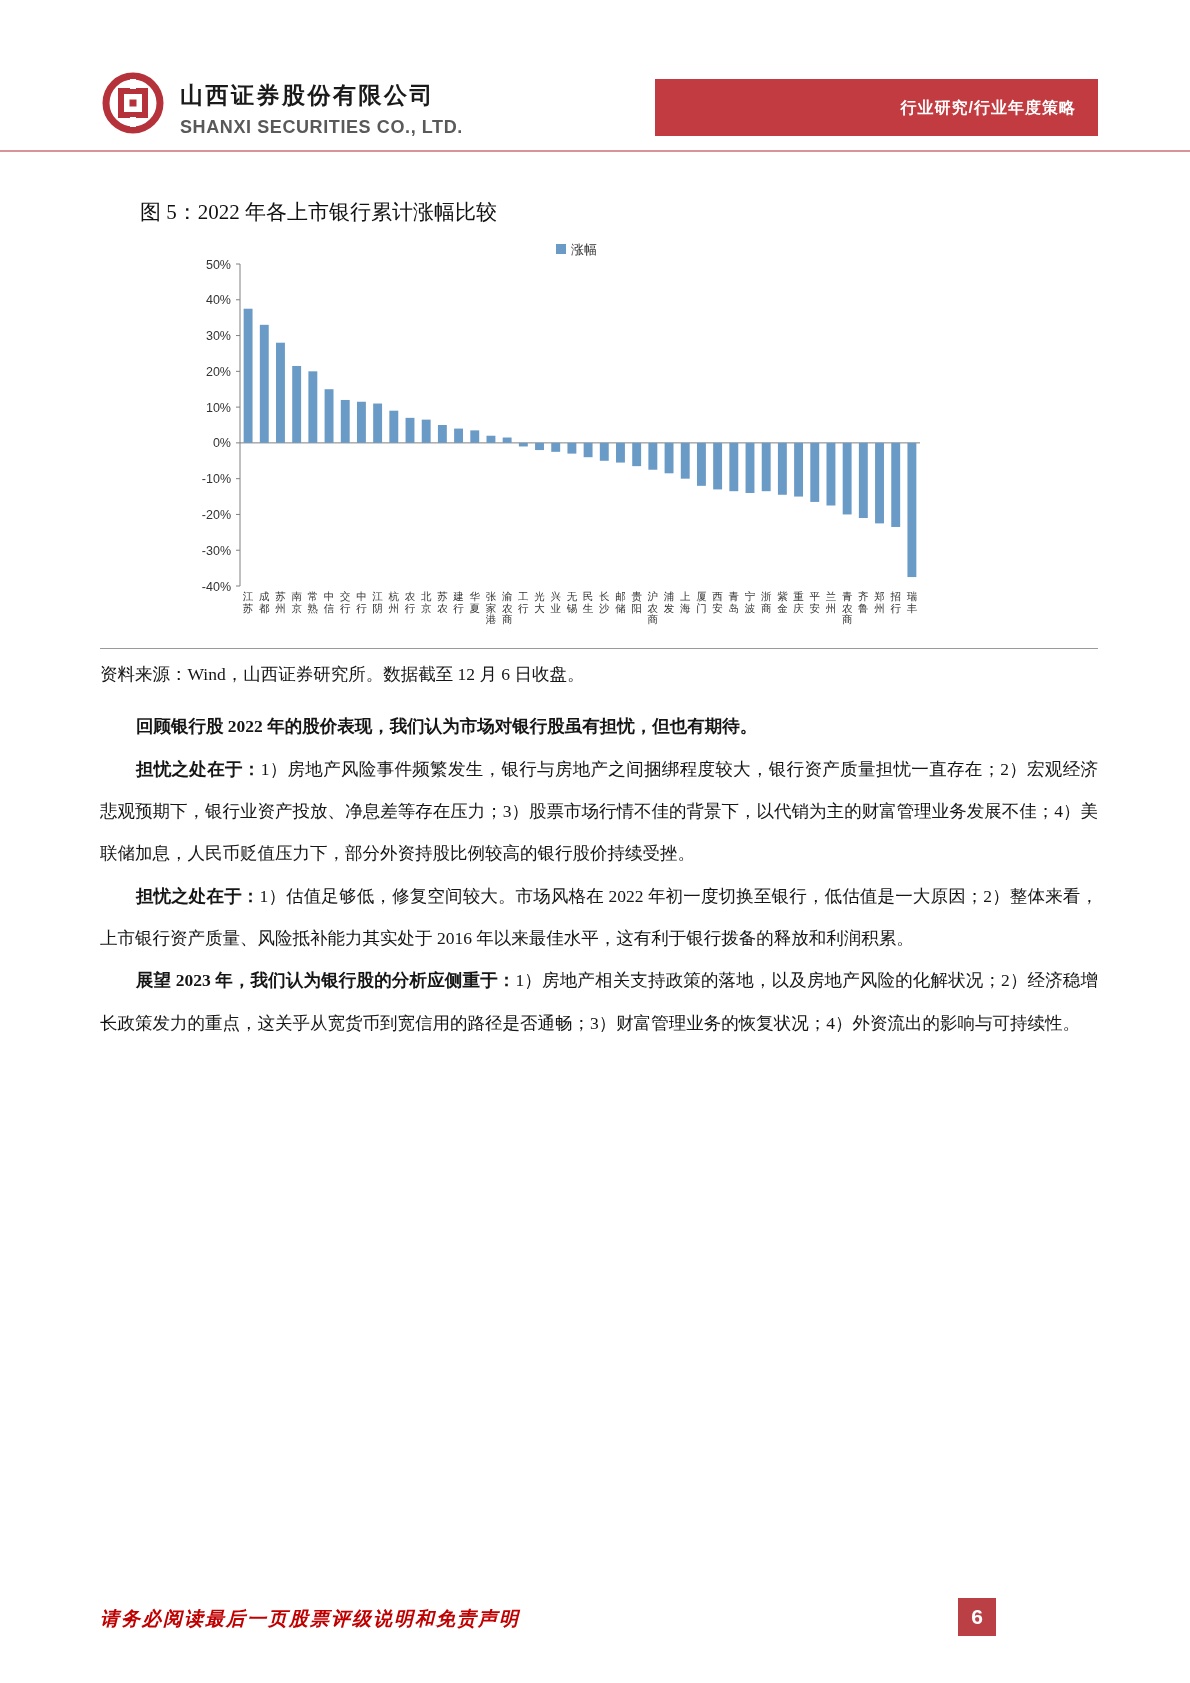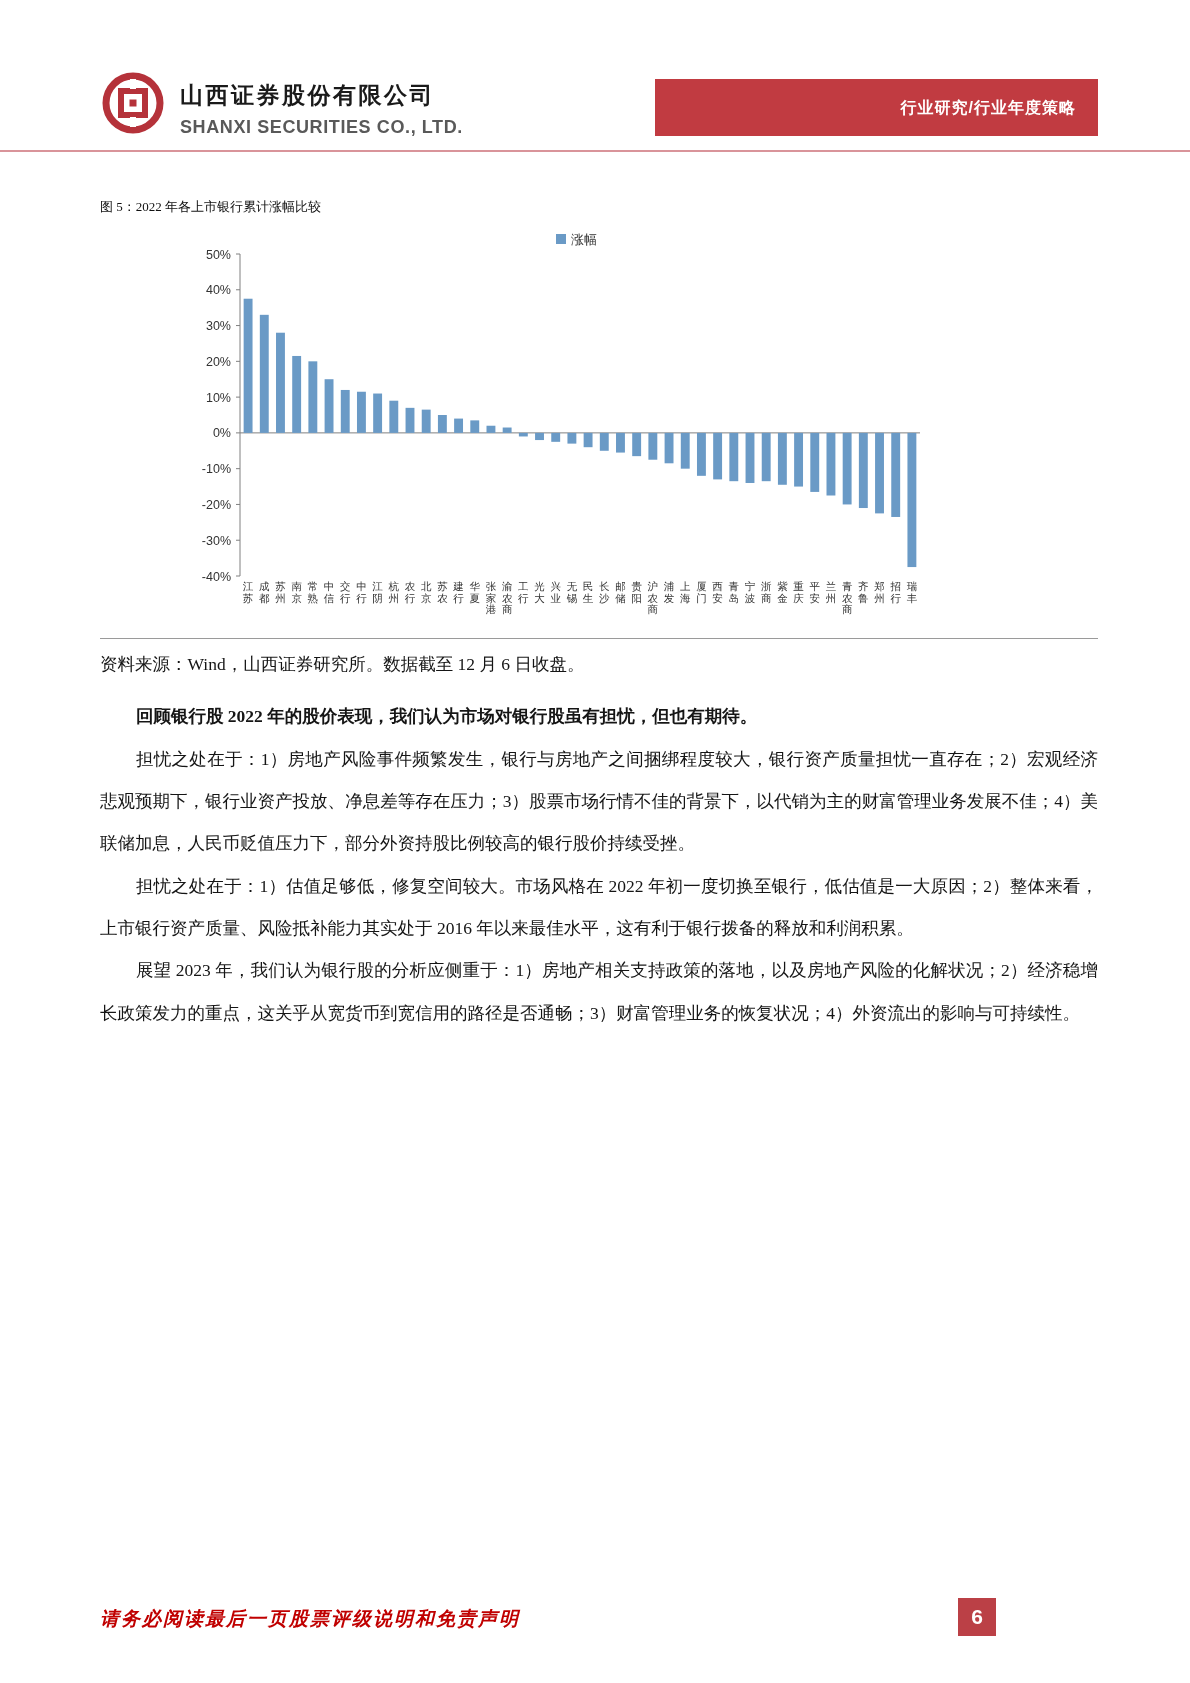--- a/index.html
+++ b/index.html
@@ -28,23 +28,23 @@
     background:var(--banner-red); color:#fff;
     font-family:"Liberation Sans","DejaVu Sans",sans-serif;
     font-size:16px; font-weight:bold; letter-spacing:1px;
     text-align:right; line-height:57px; padding-right:22px;
   }
   .header-divider{ position:absolute; left:0; right:0; top:150px; height:2px; background:var(--divider); }
 
   
   main{ position:absolute; left:100px; right:92px; top:176px; }
   p.para{ font-size:17.5px; line-height:2.42; text-align:justify; text-indent:2.05em; color:#151515; }
-  p.para .lead{ font-weight:normal; }
+  p.para .lead{ font-weight:bold; }
   p.para.bold{ font-weight:bold; }
-  .fig-title{ margin-top:22px; font-size:13px; color:#111; }
+  .fig-title{ margin-top:22px; font-size:21px; color:#111;margin-left:40px; }
   .chart-wrap{ margin-top:14px; margin-left:84px; width:744px; }
   .chart-wrap svg{ display:block; width:744px; height:404px; }
   .source{
     margin-top:4px; padding-top:12px; border-top:1px solid #9a9a9a;
     font-size:17.5px; line-height:1.5; color:#151515;
   }
   .gap-md{ margin-top:18px; }
 
   
   .disclaimer{

